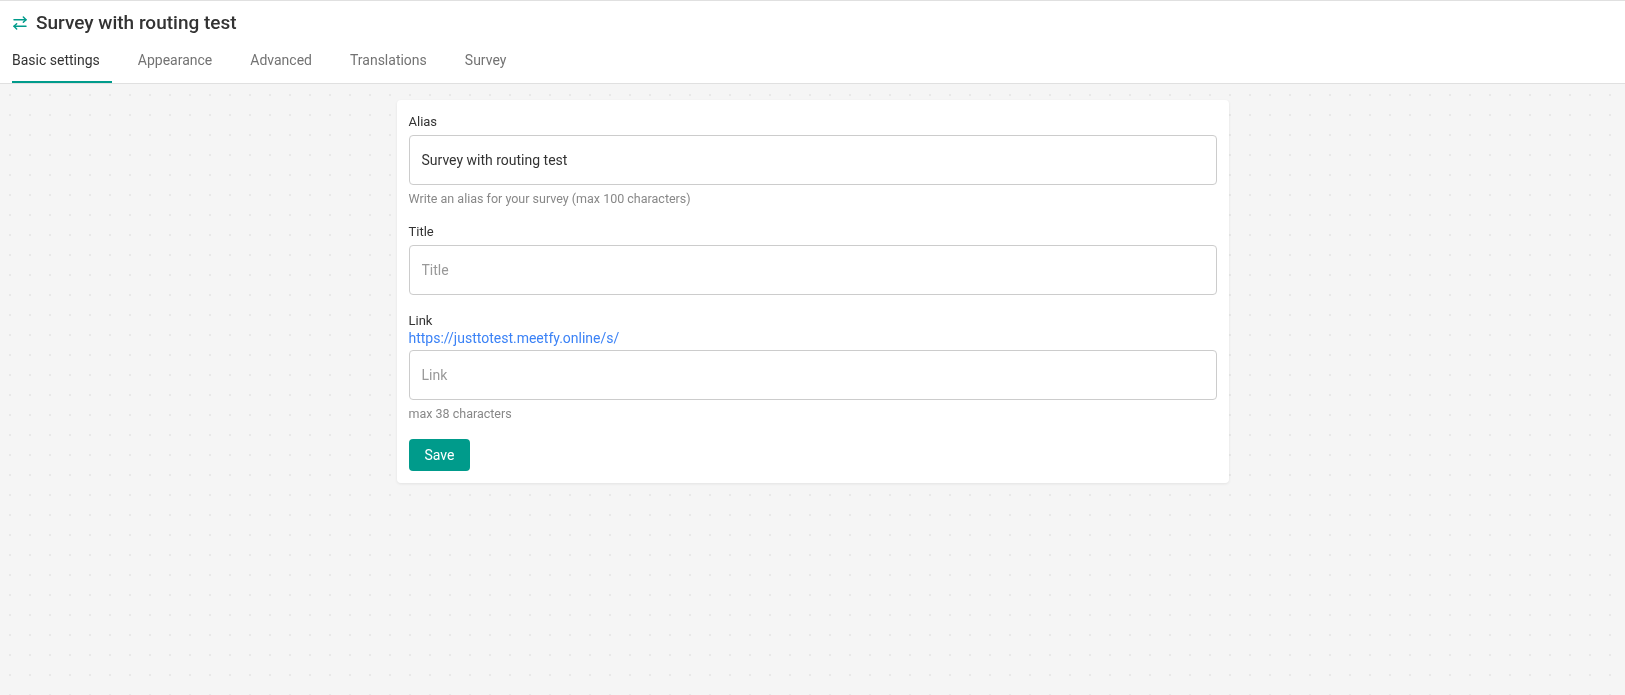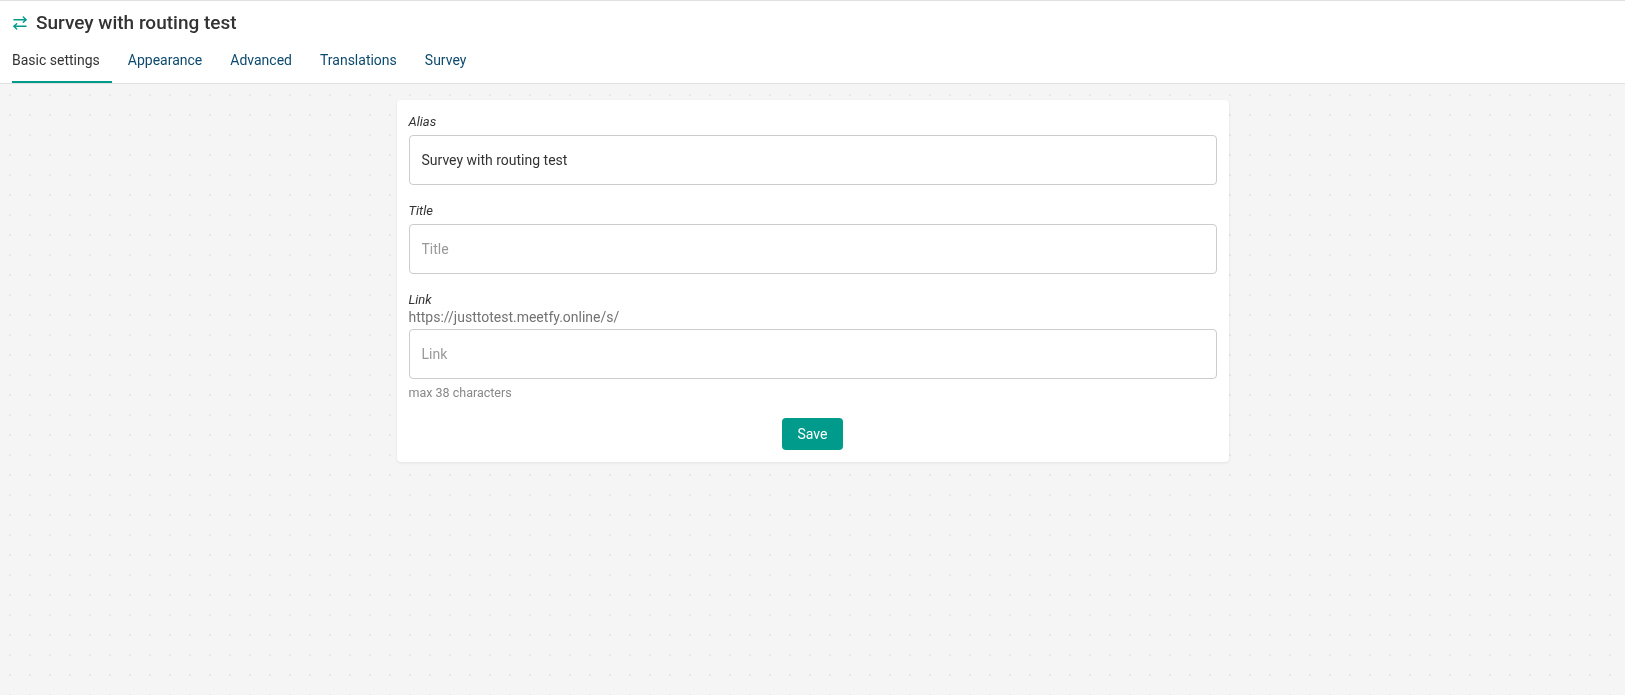--- a/index.html
+++ b/index.html
@@ -34,27 +34,27 @@
       flex-shrink: 0;
     }
     .page-title {
       font-size: 19px;
       font-weight: 500;
       color: #333;
     }
     .tabs {
       display: flex;
       padding: 0 12px;
-      gap: 4px;
+      gap: 14px;
     }
     .tab {
       padding: 12px 12px 13px 0;
       margin-right: 12px;
       font-size: 14px;
-      color: #0c4a6e;
+      color: #737373;
       cursor: pointer;
       border-bottom: 2px solid transparent;
       position: relative;
     }
     .tab:first-child {
       padding-left: 0;
     }
     .tab.active {
       color: #333;
       border-bottom: 2px solid #009b8b;
@@ -77,25 +77,24 @@
     }
     .form-group:last-of-type {
       margin-bottom: 10px;
     }
     .form-label {
       display: block;
       font-size: 13px;
       color: #333;
       margin-bottom: 2px;
       font-weight: 400;
-      font-style: italic;
     }
     .link-url {
       font-size: 14px;
-      color: #737373;
+      color: #3b82f6;
       margin-bottom: 4px;
     }
     .form-input {
       width: 100%;
       height: 50px;
       padding: 8px 12px;
       font-size: 14px;
       border: 1px solid #ccc;
       border-radius: 4px;
       color: #333;
@@ -105,21 +104,21 @@
     .form-input::placeholder {
       color: #999;
     }
     .help-text {
       font-size: 12.5px;
       color: #888;
       margin-top: 6px;
     }
     .actions {
       display: flex;
-      justify-content: center;
+      justify-content: flex-start;
       margin-top: 8px;
     }
     .btn-save {
       background: #009b8b;
       color: #fff;
       border: none;
       border-radius: 4px;
       padding: 8px 16px;
       font-size: 14px;
       cursor: pointer;
@@ -147,20 +146,21 @@
     <div class="tab">Survey</div>
   </div>
 </div>
 
 <div class="content-wrap">
   <div class="card">
 
     <div class="form-group">
       <label class="form-label">Alias</label>
       <input type="text" class="form-input" value="Survey with routing test" style="">
+      <div class="help-text">Write an alias for your survey (max 100 characters)</div>
     </div>
 
     <div class="form-group">
       <label class="form-label">Title</label>
       <input type="text" class="form-input" placeholder="Title" style="">
     </div>
 
     <div class="form-group">
       <label class="form-label">Link</label>
       <div class="link-url">https://justtotest.meetfy.online/s/</div>

